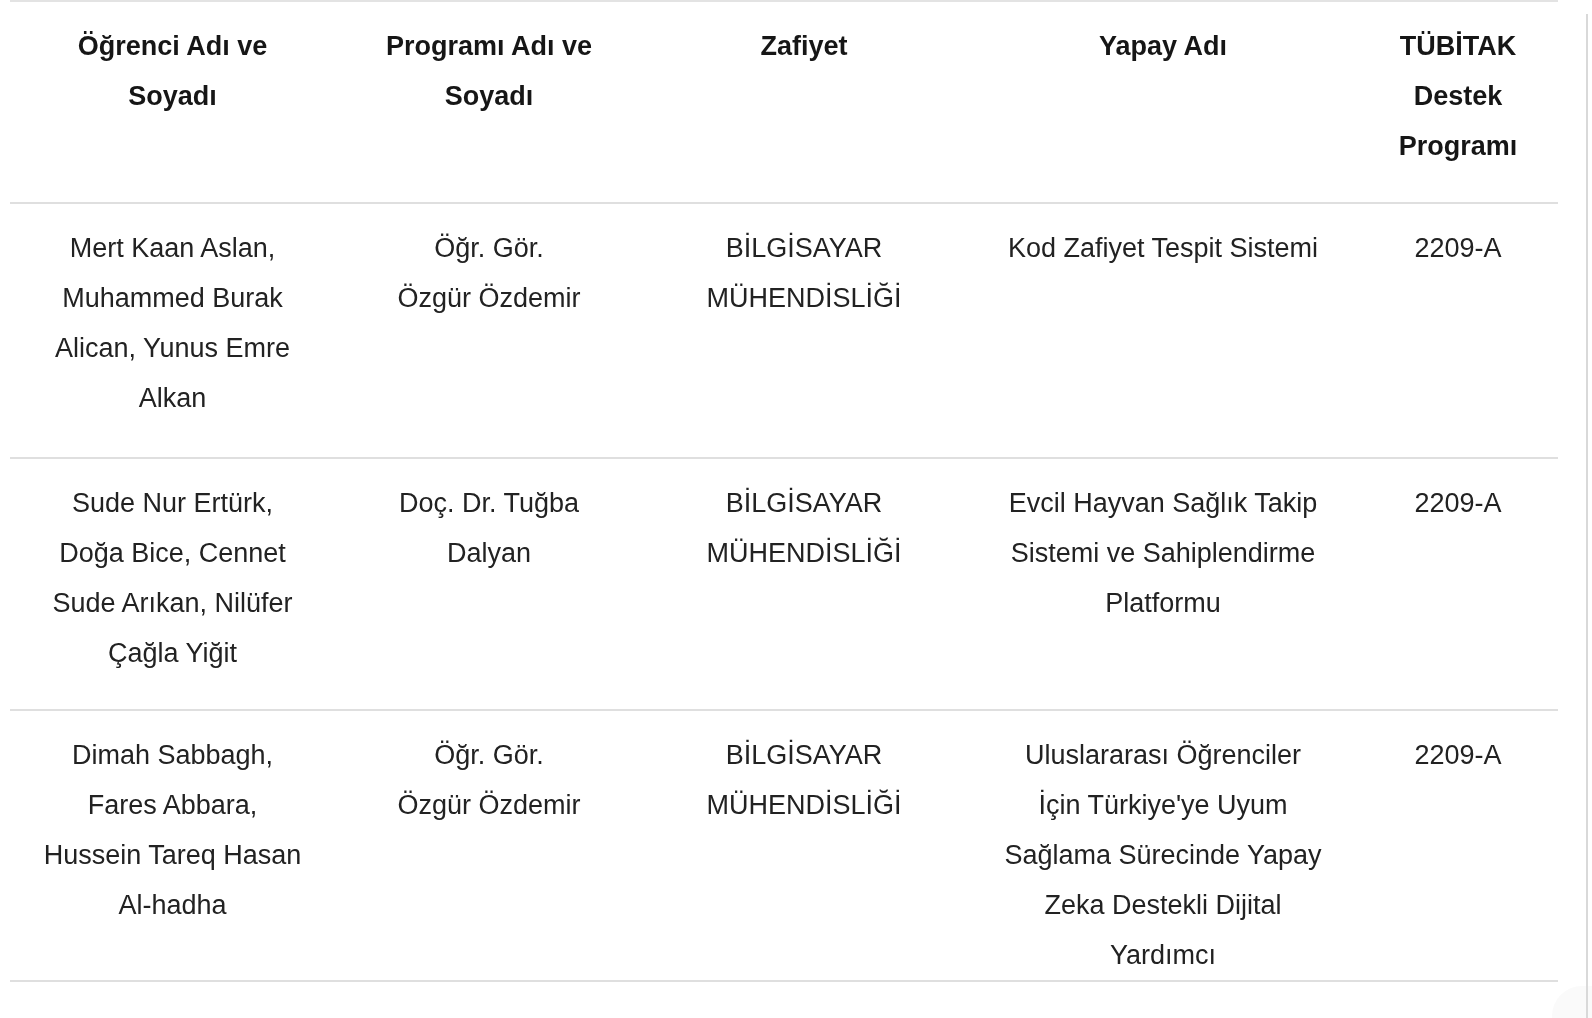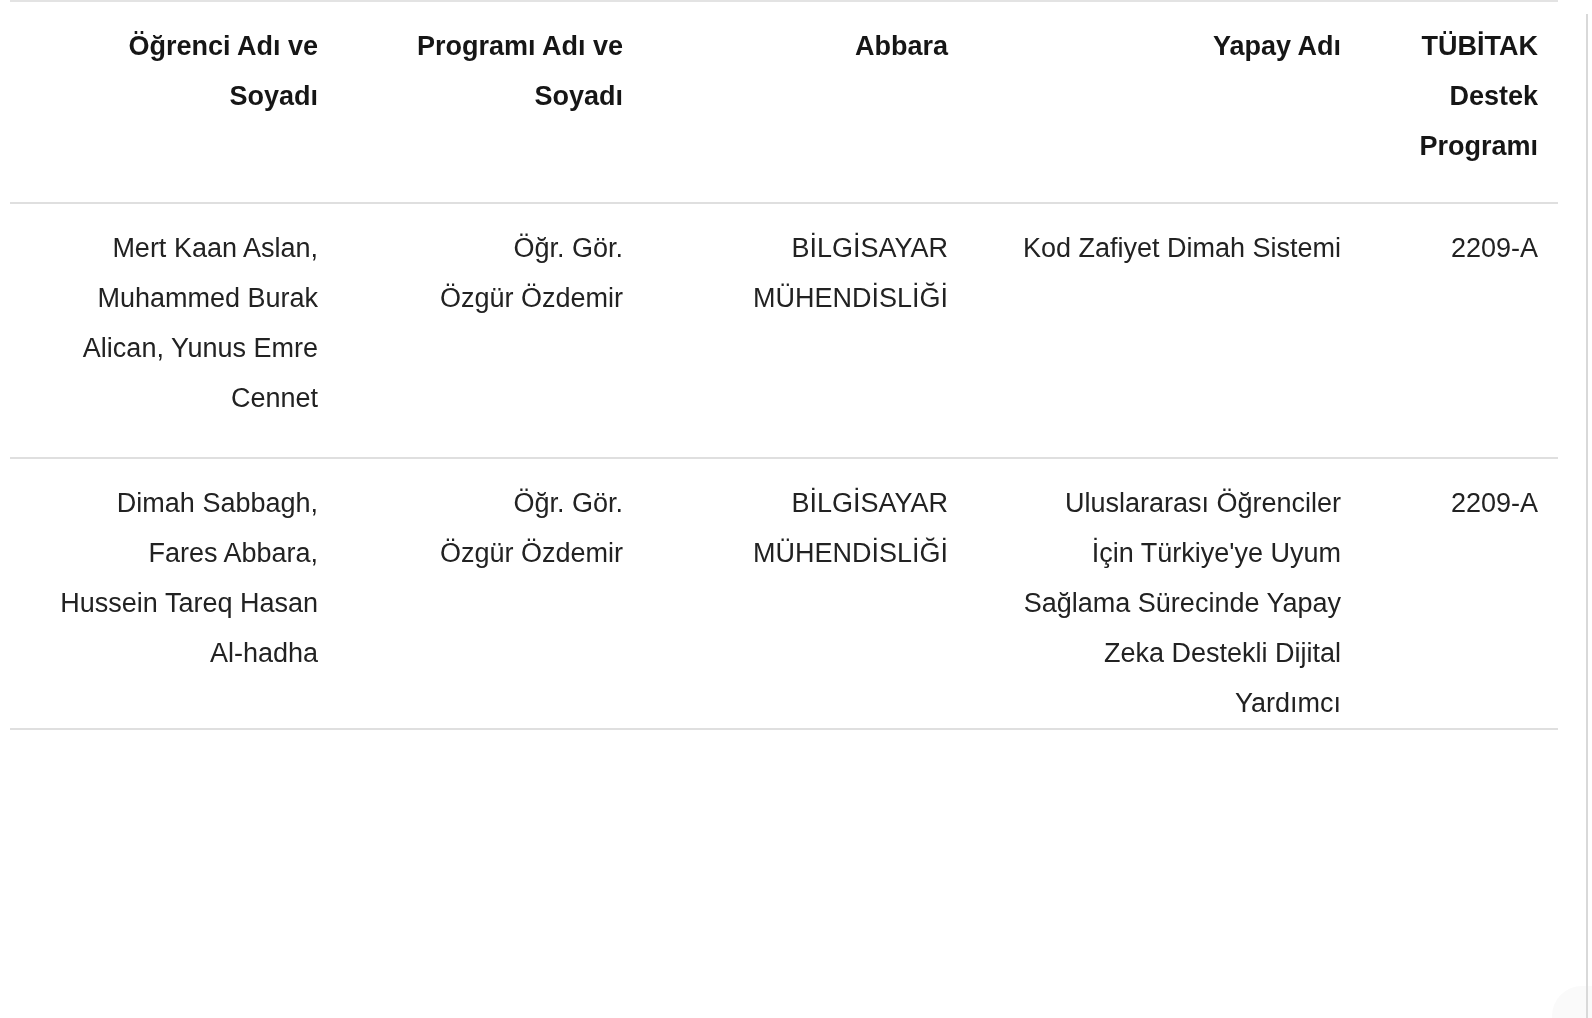--- a/index.html
+++ b/index.html
@@ -32,21 +32,21 @@
   table.data-table tbody tr.row-3 { height: 260px; }
   table.data-table tr {
     border-bottom: 2px solid #dfdfdf;
   }
   table.data-table thead tr {
     border-top: 2px solid #e3e3e3;
   }
   table.data-table th,
   table.data-table td {
     vertical-align: top;
-    text-align: right;
+    text-align: center;
     padding: 19px 20px 0 17px;
     font-size: 27px;
     line-height: 50px;
     white-space: pre-line;
     overflow: hidden;
   }
   table.data-table th {
     font-weight: 700;
     color: #161616;
   }
@@ -90,38 +90,52 @@
       <col class="col-program">
       <col class="col-project">
       <col class="col-support">
     </colgroup>
     <thead>
       <tr>
         <th>Öğrenci Adı ve
 Soyadı</th>
         <th>Programı Adı ve
 Soyadı</th>
-        <th>Abbara</th>
+        <th>Zafiyet</th>
         <th>Yapay Adı</th>
         <th>TÜBİTAK
 Destek
 Programı</th>
       </tr>
     </thead>
     <tbody>
       <tr class="row-1">
         <td>Mert Kaan Aslan,
 Muhammed Burak
 Alican, Yunus Emre
-Cennet</td>
+Alkan</td>
         <td>Öğr. Gör.
 Özgür Özdemir</td>
         <td>BİLGİSAYAR
 MÜHENDİSLİĞİ</td>
-        <td>Kod Zafiyet Dimah Sistemi</td>
+        <td>Kod Zafiyet Tespit Sistemi</td>
+        <td>2209-A</td>
+      </tr>
+      <tr class="row-2">
+        <td>Sude Nur Ertürk,
+Doğa Bice, Cennet
+Sude Arıkan, Nilüfer
+Çağla Yiğit</td>
+        <td>Doç. Dr. Tuğba
+Dalyan</td>
+        <td>BİLGİSAYAR
+MÜHENDİSLİĞİ</td>
+        <td>Evcil Hayvan Sağlık Takip
+Sistemi ve Sahiplendirme
+Platformu</td>
         <td>2209-A</td>
       </tr>
       <tr class="row-3">
         <td>Dimah Sabbagh,
 Fares Abbara,
 Hussein Tareq Hasan
 Al-hadha</td>
         <td>Öğr. Gör.
 Özgür Özdemir</td>
         <td>BİLGİSAYAR

